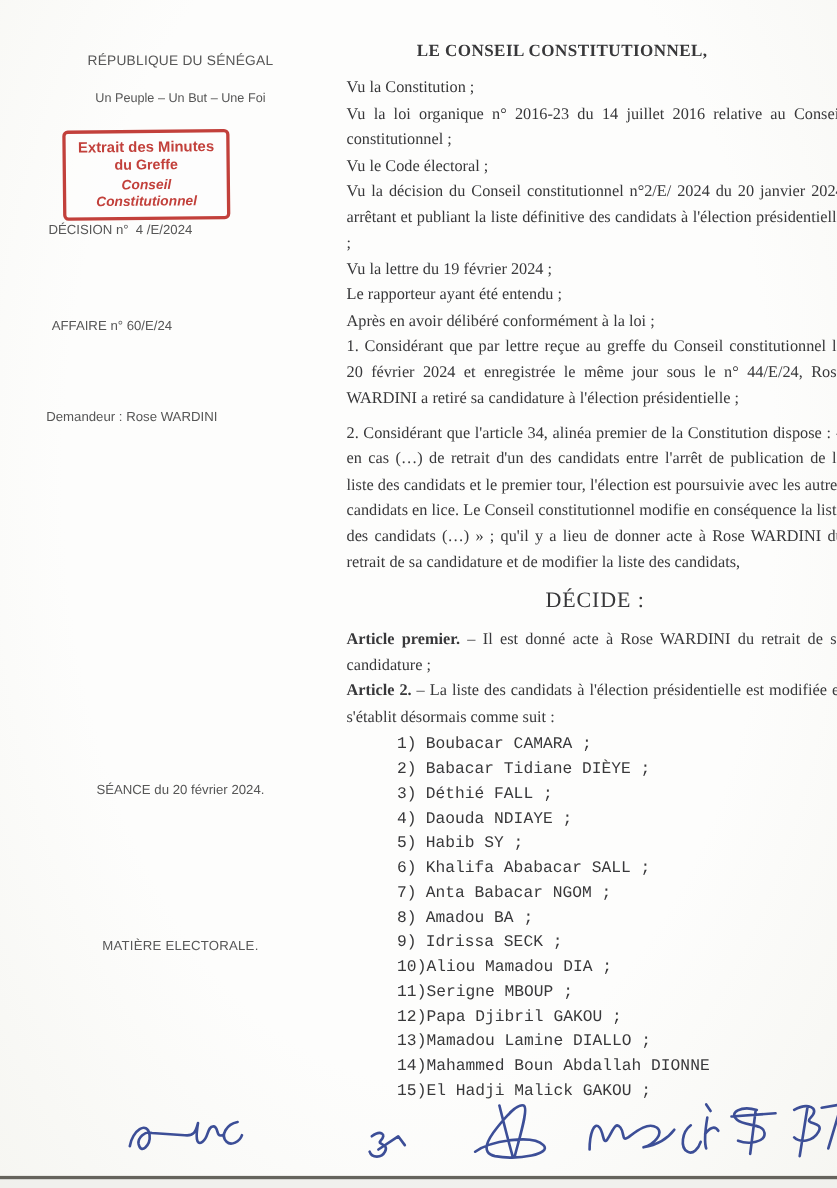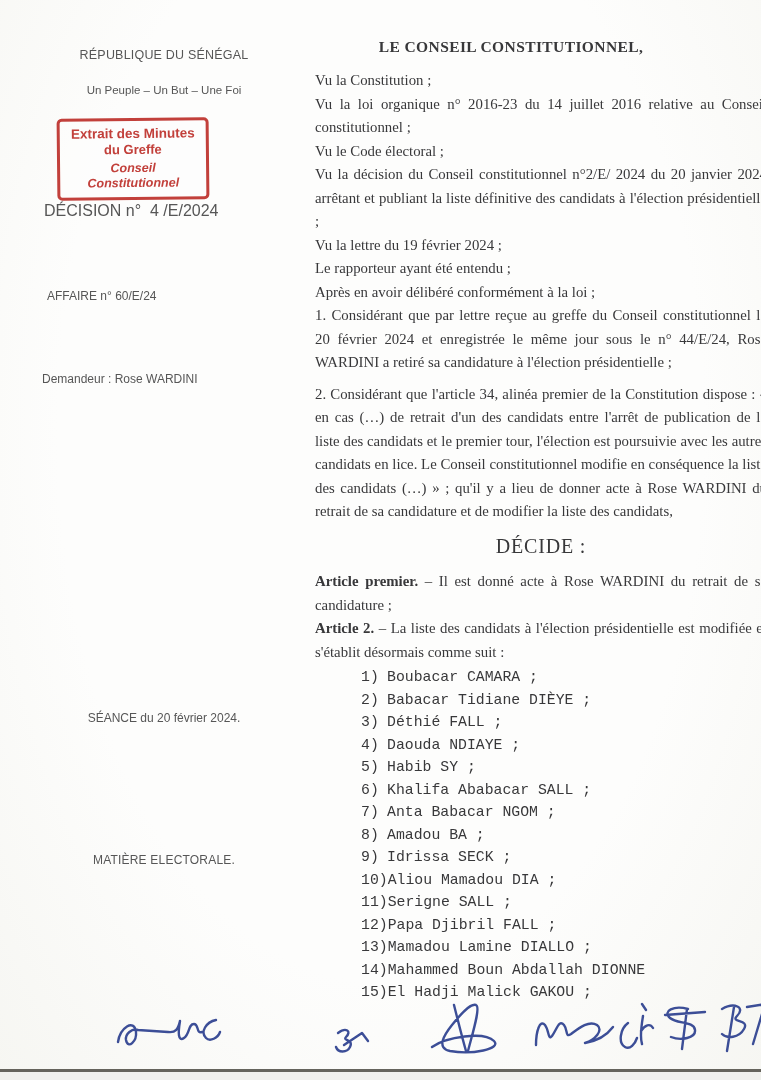--- a/index.html
+++ b/index.html
@@ -15,21 +15,21 @@
   
   .lc{position:absolute;color:var(--text-gray);}
   .republic{left:38px;top:48px;width:252px;text-align:center;font-size:12.5px;letter-spacing:.2px;}
   .motto{left:38px;top:84px;width:252px;text-align:center;font-size:11.5px;}
   .stamp{left:57px;top:118px;width:152px;box-sizing:border-box;border:3px solid var(--stamp-red);
          border-radius:5px;padding:5px 6px 6px;color:var(--stamp-red);text-align:center;
          transform:rotate(-.6deg);background:rgba(255,255,255,.25);}
   .stamp-l1{font-weight:bold;font-size:13.5px;line-height:16px;}
   .stamp-l2{font-weight:bold;font-size:13px;line-height:16px;}
   .stamp-l3{font-weight:bold;font-style:italic;font-size:12.5px;line-height:15px;margin-top:3px;}
-  .decision-no{left:44px;top:202px;font-size:16px;white-space:pre;}
+  .decision-no{left:44px;top:202px;font-size:12px;white-space:pre;}
   .affaire{left:47px;top:289px;font-size:12px;}
   .demandeur{left:42px;top:372px;font-size:12px;}
   .seance{left:38px;top:711px;width:252px;text-align:center;font-size:12px;}
   .matiere{left:38px;top:853px;width:252px;text-align:center;font-size:12px;letter-spacing:.2px;}
 
   
   .rc{position:absolute;left:293px;top:36px;width:452px;color:var(--text-dark);
       font-family:"Liberation Serif","DejaVu Serif",serif;font-size:14.8px;
       line-height:23.5px;text-align:justify;margin-left:22px;}
   .rc-title{text-align:center;font-weight:bold;font-size:15.5px;letter-spacing:.4px;
@@ -93,22 +93,22 @@
       <div class="cand-row"><span class="cand-num">1)</span><span>Boubacar CAMARA ;</span></div>
       <div class="cand-row"><span class="cand-num">2)</span><span>Babacar Tidiane DIÈYE ;</span></div>
       <div class="cand-row"><span class="cand-num">3)</span><span>Déthié FALL ;</span></div>
       <div class="cand-row"><span class="cand-num">4)</span><span>Daouda NDIAYE ;</span></div>
       <div class="cand-row"><span class="cand-num">5)</span><span>Habib SY ;</span></div>
       <div class="cand-row"><span class="cand-num">6)</span><span>Khalifa Ababacar SALL ;</span></div>
       <div class="cand-row"><span class="cand-num">7)</span><span>Anta Babacar NGOM ;</span></div>
       <div class="cand-row"><span class="cand-num">8)</span><span>Amadou BA ;</span></div>
       <div class="cand-row"><span class="cand-num">9)</span><span>Idrissa SECK ;</span></div>
       <div class="cand-row"><span class="cand-num">10)</span><span>Aliou Mamadou DIA ;</span></div>
-      <div class="cand-row"><span class="cand-num">11)</span><span>Serigne SALL ;</span></div>
-      <div class="cand-row"><span class="cand-num">12)</span><span>Papa Djibril FALL ;</span></div>
+      <div class="cand-row"><span class="cand-num">11)</span><span>Serigne MBOUP ;</span></div>
+      <div class="cand-row"><span class="cand-num">12)</span><span>Papa Djibril GAKOU ;</span></div>
       <div class="cand-row"><span class="cand-num">13)</span><span>Mamadou Lamine DIALLO ;</span></div>
       <div class="cand-row"><span class="cand-num">14)</span><span>Mahammed Boun Abdallah DIONNE</span></div>
       <div class="cand-row"><span class="cand-num">15)</span><span>El Hadji Malick GAKOU ;</span></div>
     </div>
   </div>
 
   <svg class="sig-svg" viewBox="0 0 761 80">
     <path d="M118,47 c2,-14 16,-24 18,-10 c1,9 -8,18 -10,8 c-1,-6 6,-12 12,-10 l30,2 c8,1 10,-3 12,-11 c-2,12 -2,21 4,17 c6,-4 4,-14 10,-14 c5,0 2,10 8,8 m14,-12 c-10,2 -16,12 -10,18 c4,4 12,0 14,-6"></path>
     <path d="M338,38 c8,-6 14,-2 8,4 c-4,4 8,2 4,10 c-3,6 -12,6 -14,0 m8,-2 l18,-12 l6,8"></path>
     <path d="M432,52 c14,-10 52,-16 62,-6 c8,8 -22,14 -44,10 c-14,-3 -6,-16 2,-26 c8,-10 18,-22 24,-20 c5,2 -4,30 -8,46 m-14,-46 c4,16 8,32 12,46"></path>

